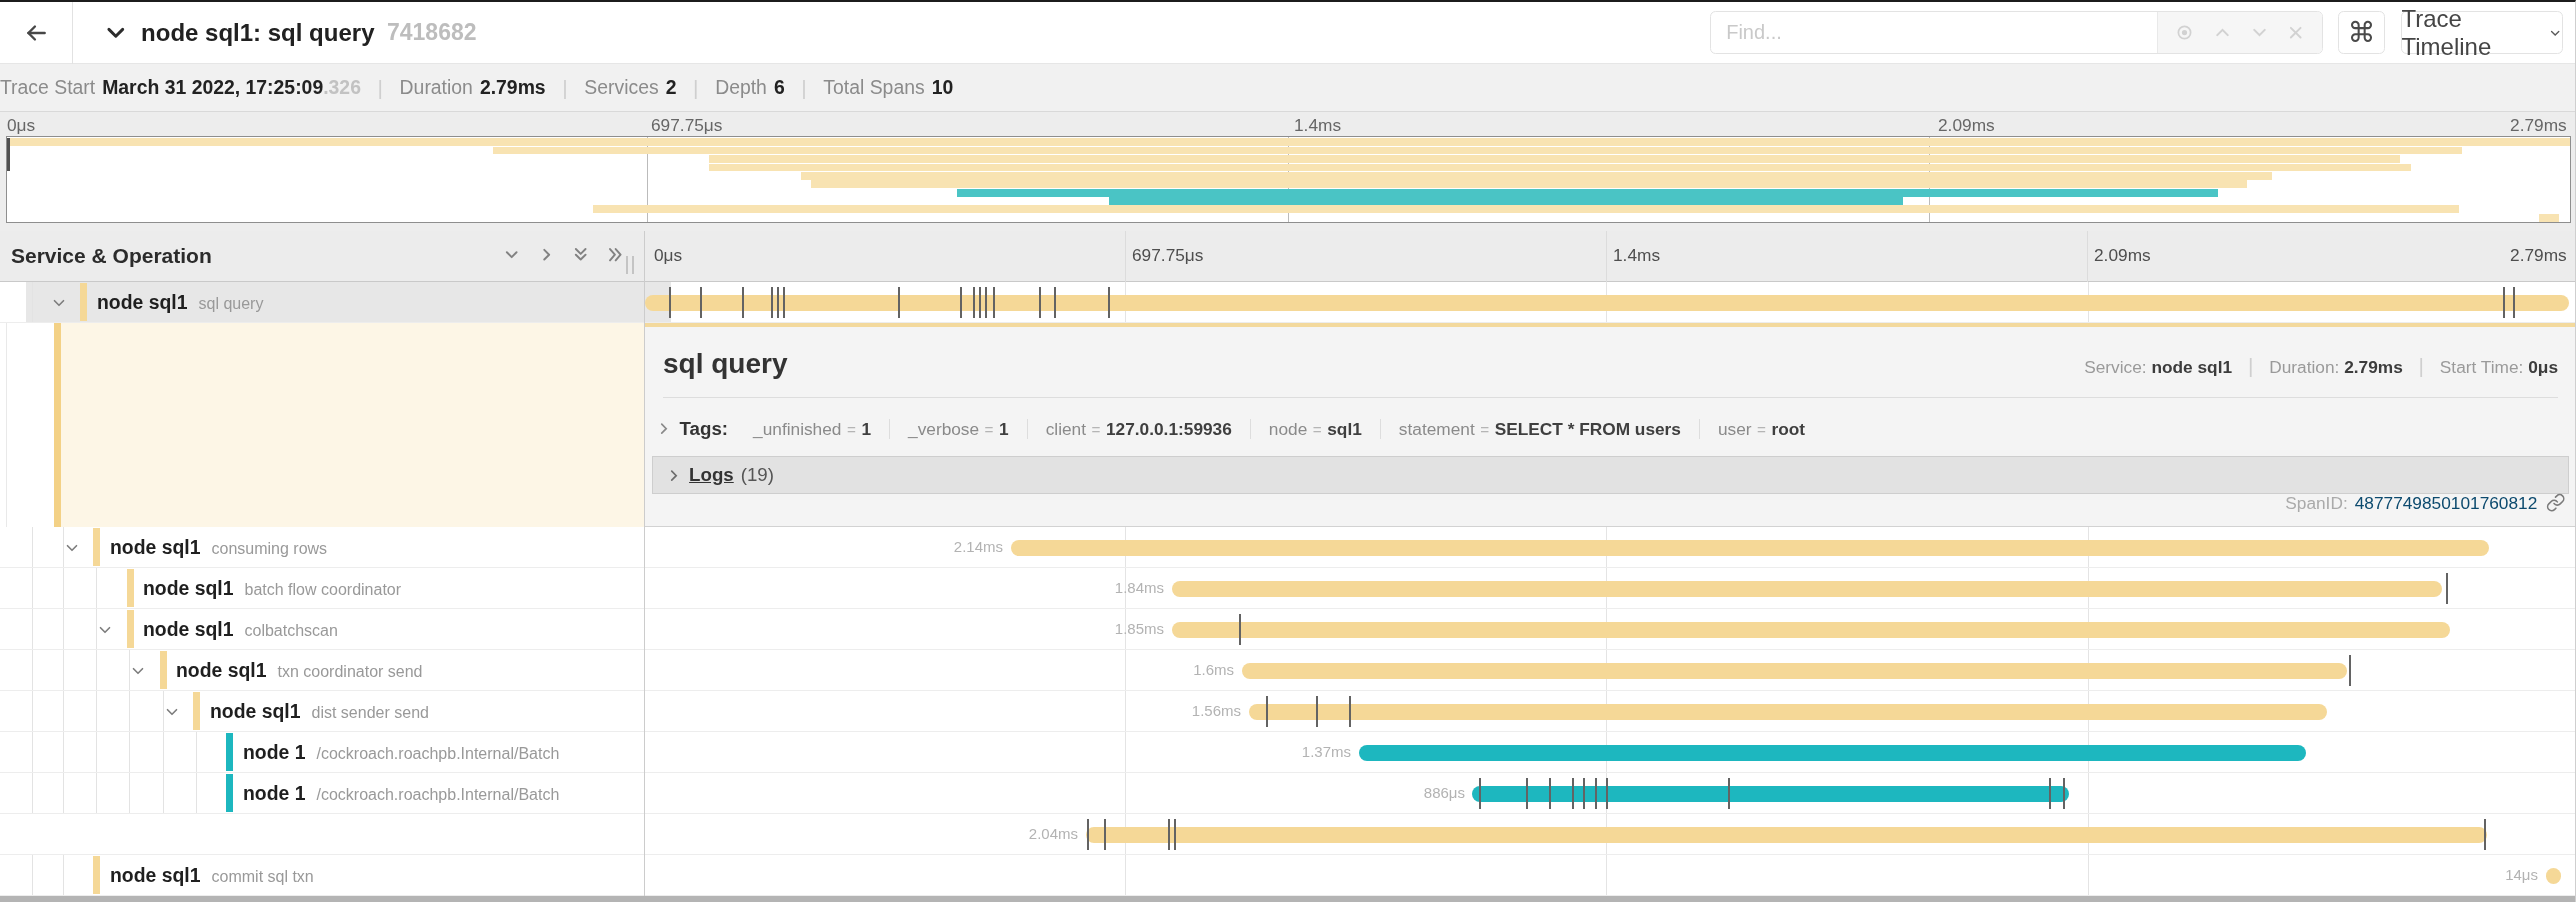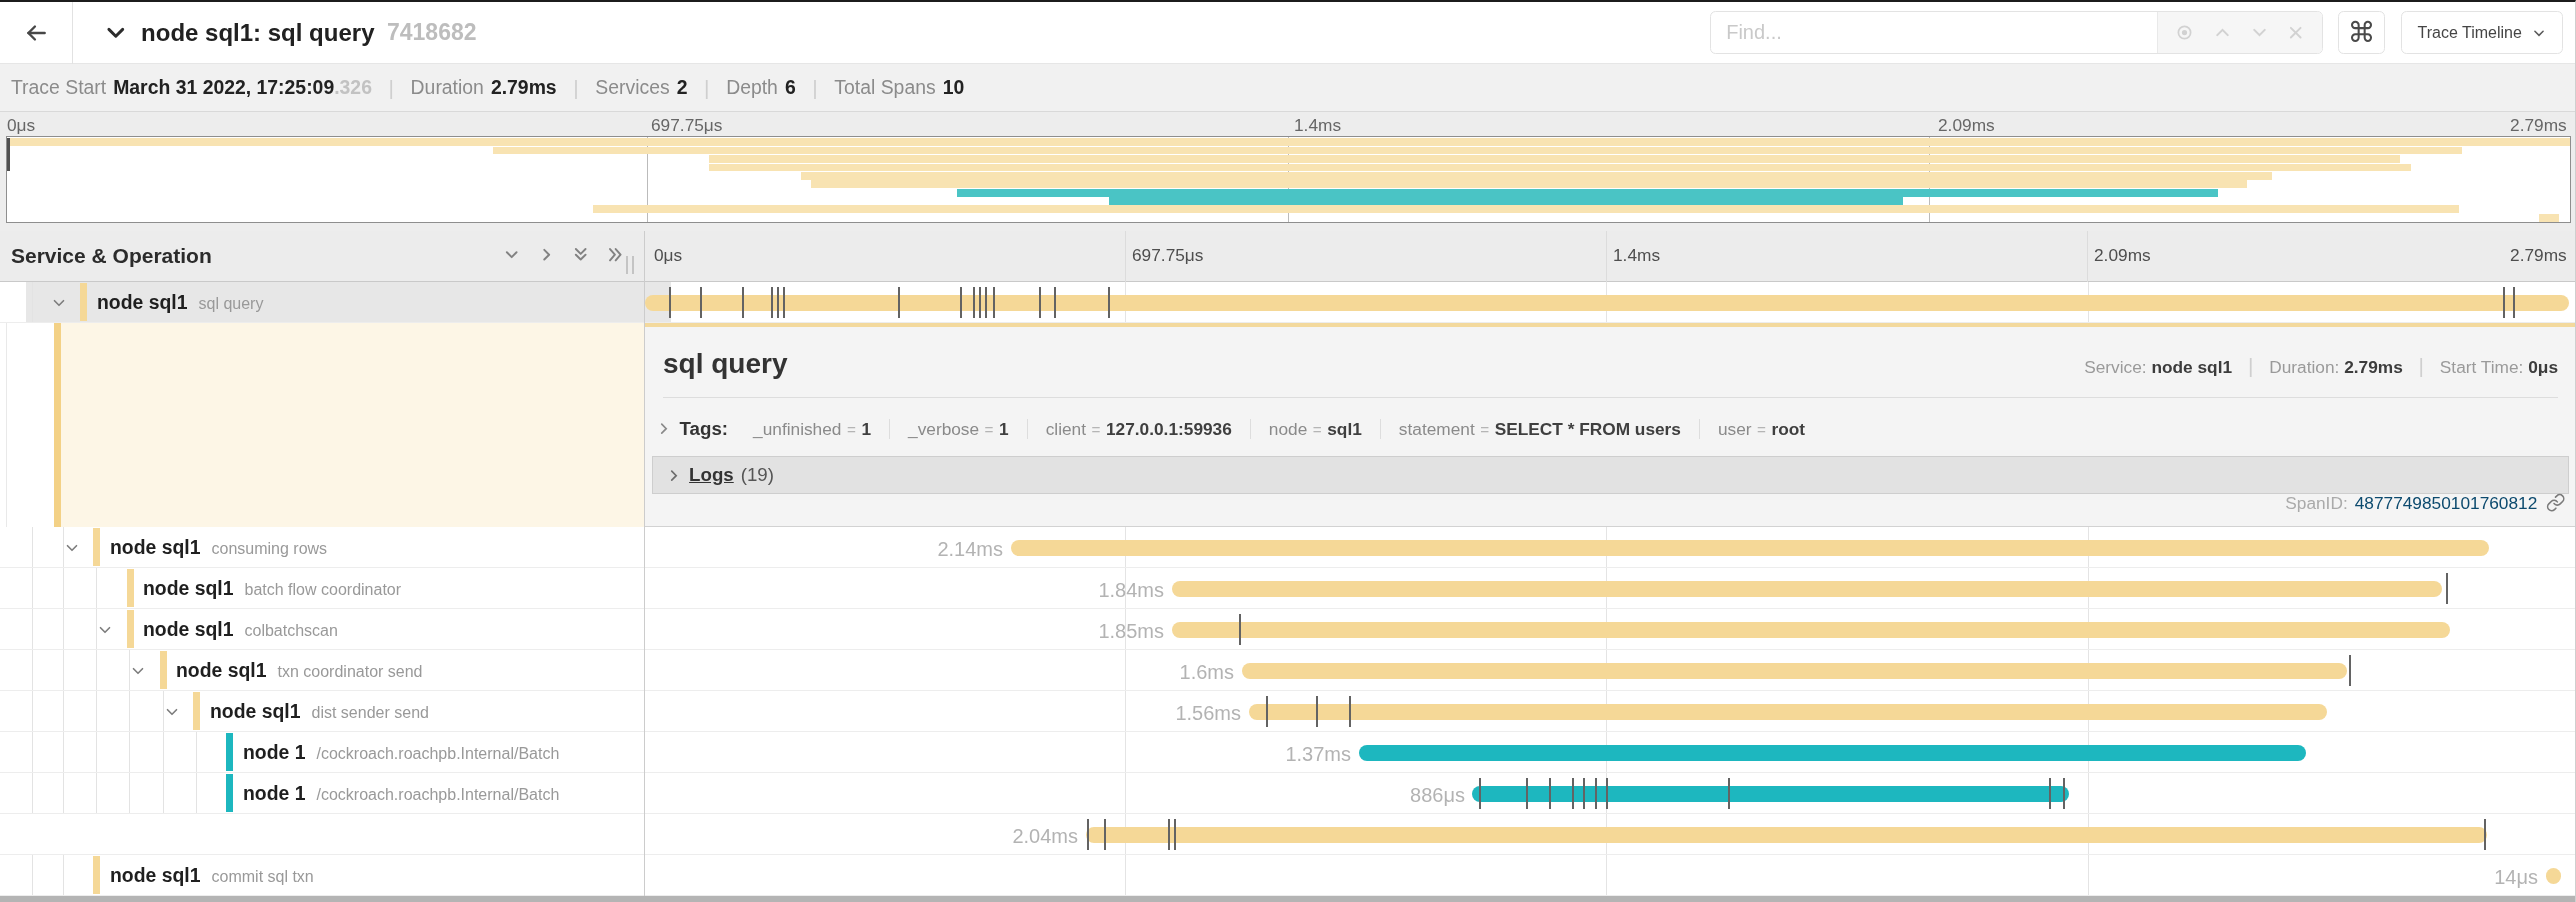--- a/index.html
+++ b/index.html
@@ -20,25 +20,25 @@
   .find-box { display:flex; width:613px; height:43px; border:1.4px solid #e3e3e3; border-radius:5.5px;
     overflow:hidden; background:#fff; }
   .find-box input { flex:1; border:none; outline:none; font-size:20px; color:#444; padding:0 15.3px;
     font-family:"Liberation Sans",sans-serif; background:transparent; }
   .find-box input::placeholder { color:#c9c9c9; }
   .find-tools { width:165px; background:#f6f6f6; border-left:1.4px solid #e9e9e9; display:flex;
     align-items:center; justify-content:space-evenly; }
   .btn-square { height:43px; border:1.4px solid #e3e3e3; border-radius:5.5px; background:#fff;
     display:flex; align-items:center; justify-content:center; margin-left:15.3px; cursor:pointer; }
   .cmd-btn { width:47px; font-size:28px; color:#4a4a4a; font-family:"DejaVu Sans",sans-serif; }
-  .tt-btn { width:162px; font-size:16px; color:#454545; gap:9.7px; }
+  .tt-btn { width:162px; font-size:24px; color:#454545; gap:9.7px; }
 
   
   .summary { position: absolute; left:0; top:62px; width:100%; height:48px; background:#f1f1f1;
-    border-bottom:0.7px solid #d9d9d9; display:flex; align-items:center; padding-left:11px;
+    border-bottom:0.7px solid #d9d9d9; display:flex; align-items:center; padding-left:0;
     font-size:19.4px; color:#8b8b8b; white-space:nowrap; }
   .summary b { color:#222; margin-left:7px; }
   .summary .ms { color:#c2c2c2; font-weight:bold; }
   .sep { color:#cfcfcf; margin:0 16.6px; font-size:21px; }
 
   
   .minimap { position:absolute; left:0; top:110px; width:100%; height:119px; background:#ededed; }
   .mm-labels { position:relative; height:23.6px; font-size:17.3px; color:#666; }
   .mm-labels span { position:absolute; top:2.8px; }
   .mm-canvas { position:absolute; left:5.5px; top:24px; width:2565px; height:87px; background:#fff;
@@ -67,21 +67,21 @@
   .tree { position:absolute; left:0; top:0; width:645px; height:100%; background:transparent; cursor:pointer;margin-left:26px; }
   .row.selected .tree { background:#e7e7e7; }
   .guide { position:absolute; top:0; width:0.7px; height:100%; background:#e3e3e3; }
   .strip { position:absolute; top:1.4px; width:7px; height:38px; }
   .tchev { position:absolute; top:11.8px; display:flex; }
   .svc { position:absolute; top:9px; font-size:19.4px; font-weight:bold; color:#1f1f1f; white-space:nowrap; }
   .op { font-size:16px; font-weight:normal; color:#999; margin-left:11px; }
   .bars { position:absolute; left:645px; top:0; width:1931px; height:100%; cursor:pointer; }
   .bar { position:absolute; top:12.5px; height:16px; border-radius:8.3px; }
   .btick { position:absolute; top:4.9px; width:2.1px; height:31px; background:#636363; }
-  .durlabel { position:absolute; top:11px; width:153px; text-align:right; font-size:20px; color:#b3b3b3; white-space:nowrap; }
+  .durlabel { position:absolute; top:11px; width:153px; text-align:right; font-size:15px; color:#b3b3b3; white-space:nowrap; }
 
   
   #detail-panel { position:relative; height:204px; z-index:3; }
   .dp-left { position:absolute; left:0; top:0; width:645px; height:100%; background:#fff; }
   .dp-left .guide { background:#e9e9e9; }
   .dp-cream { position:absolute; left:61px; top:0; width:584px; height:100%; background:#fdf6e6; }
   .dp-strip { position:absolute; left:54px; top:0; width:7px; height:100%; background:#f3d186; }
   .dp-right { position:absolute; left:645px; top:0; width:1931px; height:100%; background:#f4f4f4;
     border-top:4.2px solid #f3d99d; border-bottom:1.4px solid #d2d2d2; }
   .dp-top { display:flex; align-items:baseline; padding:21px 18px 0 18px; }

